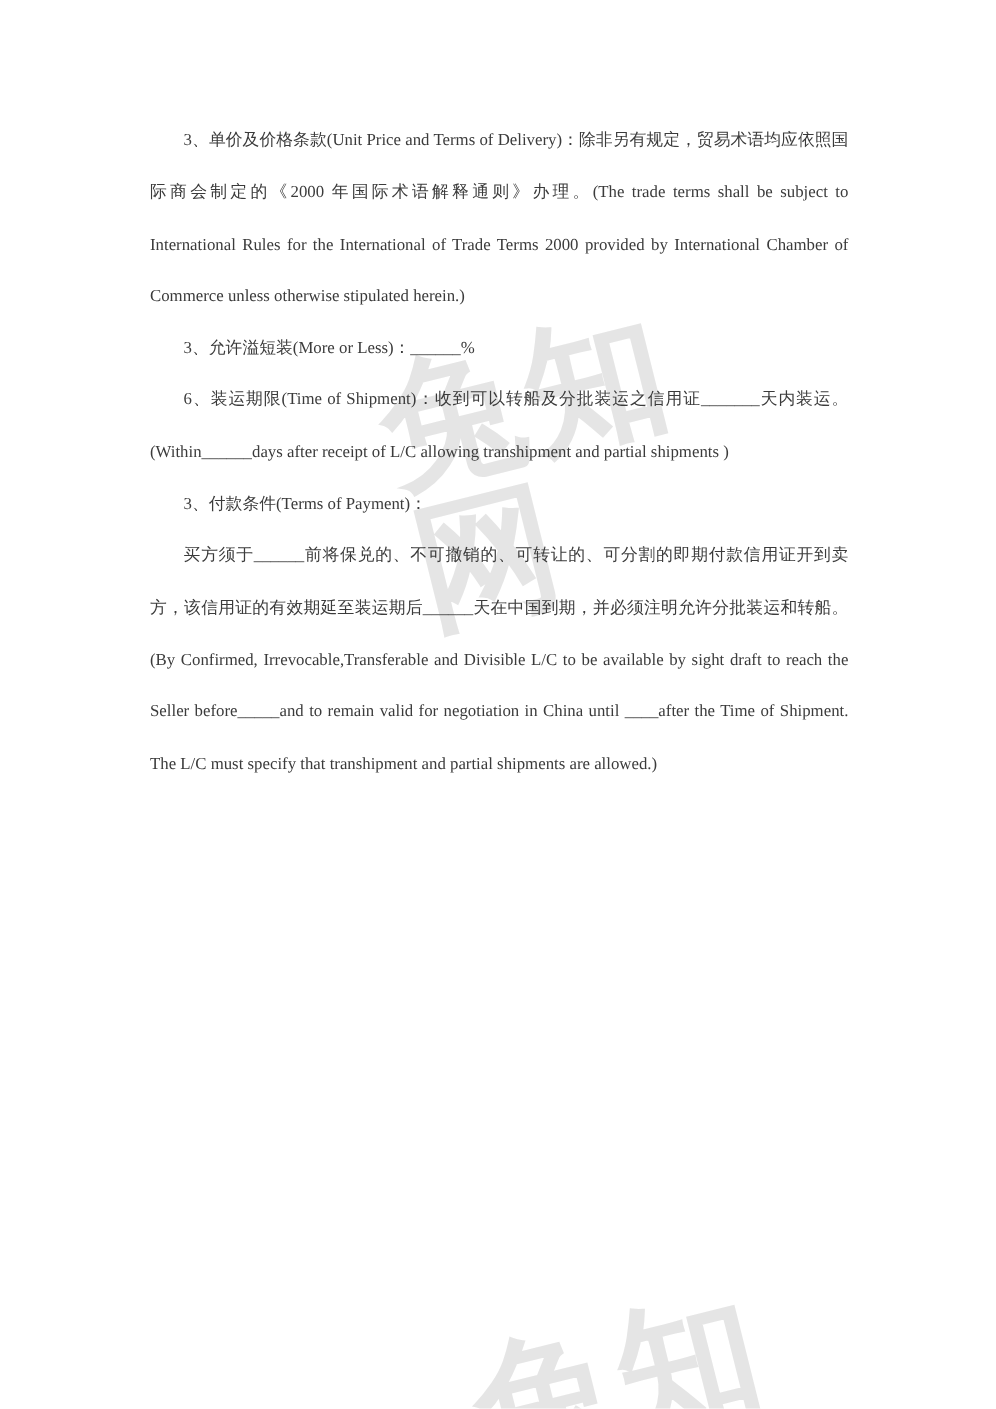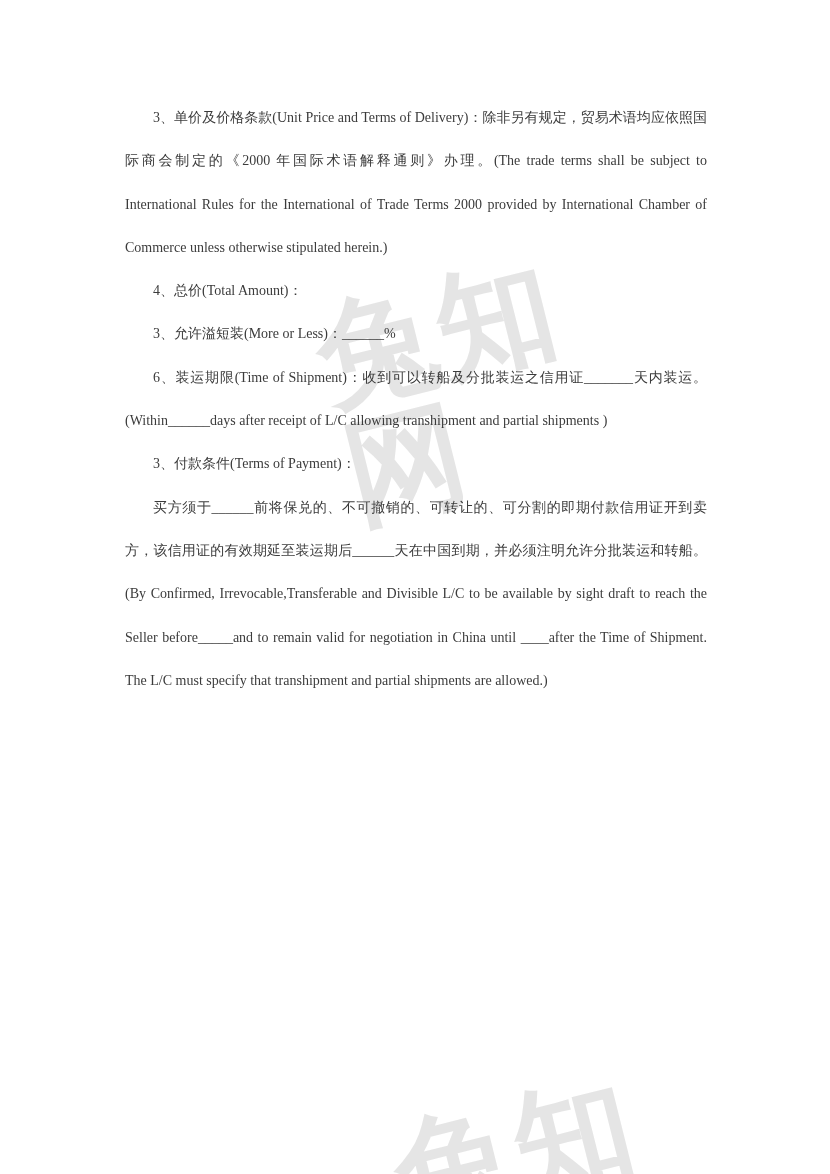--- a/index.html
+++ b/index.html
@@ -64,20 +64,19 @@
 <body>
 
 <div class="page">
 
   <div class="watermark wm-center">兔知网</div>
 
   <div class="watermark wm-bottom">兔知网</div>
 
   <div class="content">
     <p class="para">3、单价及价格条款(Unit Price and Terms of Delivery)：除非另有规定，贸易术语均应依照国际商会制定的《2000 年国际术语解释通则》办理。(The trade terms shall be subject to International Rules for the International of Trade Terms 2000 provided by International Chamber of Commerce unless otherwise stipulated herein.)</p>
-    <p class="para">4、总价(Total Amount)：</p>
     <p class="para">3、允许溢短装(More or Less)：______%</p>
     <p class="para">6、装运期限(Time of Shipment)：收到可以转船及分批装运之信用证_______天内装运。(Within______days after receipt of L/C allowing transhipment and partial shipments )</p>
     <p class="para">3、付款条件(Terms of Payment)：</p>
     <p class="para">买方须于______前将保兑的、不可撤销的、可转让的、可分割的即期付款信用证开到卖方，该信用证的有效期延至装运期后______天在中国到期，并必须注明允许分批装运和转船。(By Confirmed, Irrevocable,Transferable and Divisible L/C to be available by sight draft to reach the Seller before_____and to remain valid for negotiation in China until ____after the Time of Shipment. The L/C must specify that transhipment and partial shipments are allowed.)</p>
   </div>
 
 </div>
 
 </body></html>

